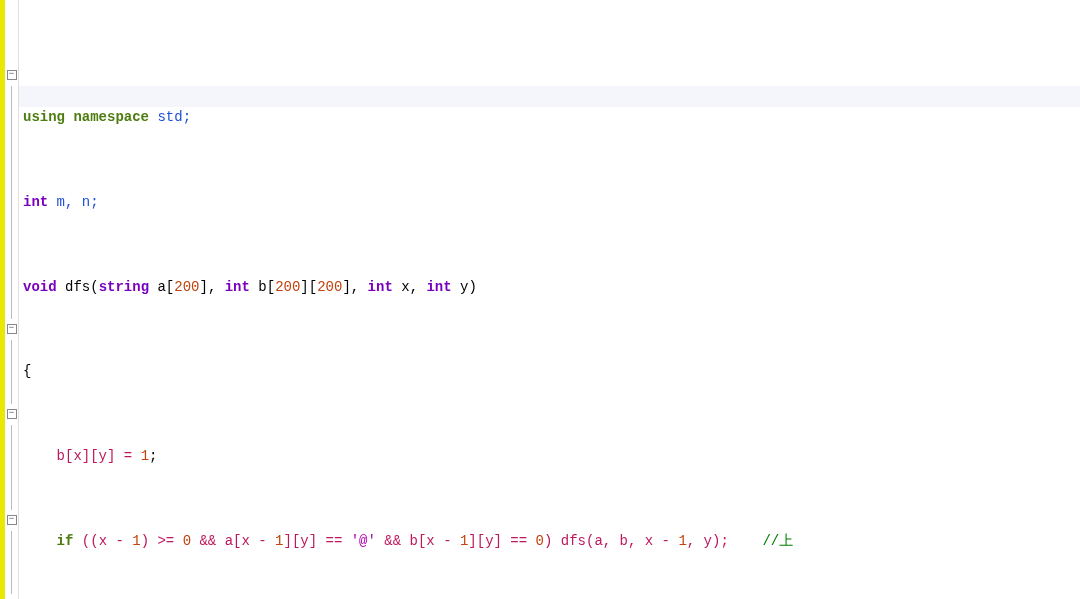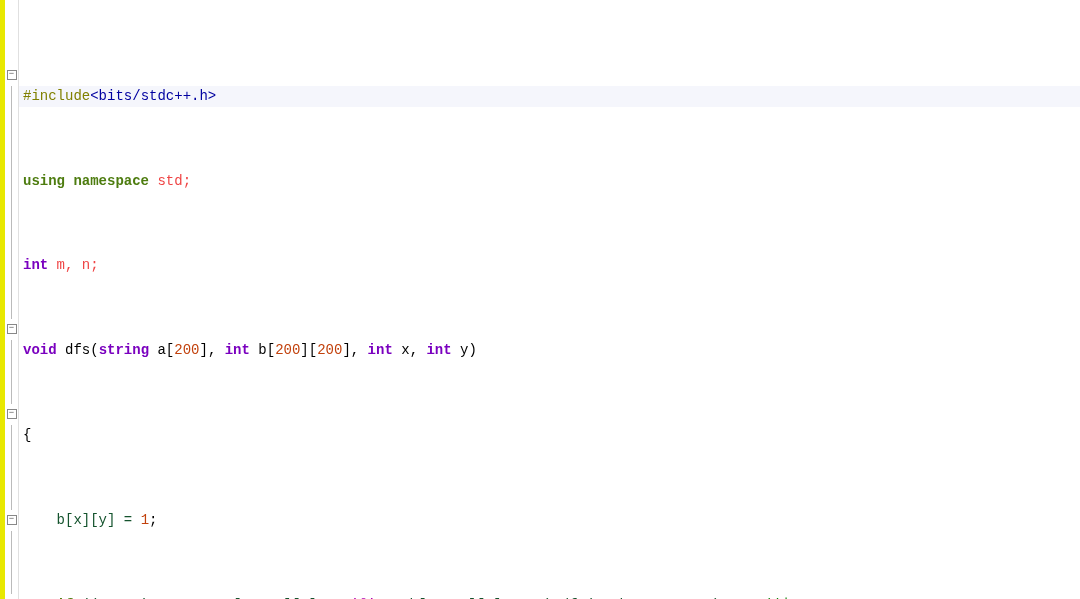--- a/index.html
+++ b/index.html
@@ -61,22 +61,22 @@
   }
   .line { height: 21.2px; }
   .pp   { color: #808000; }        
   .inc  { color: #0000a0; }        
   .kw   { color: #4d7c0f; font-weight: bold; }        
   .typ  { color: #7a00bf; font-weight: bold; }        
   .fn   { color: #000000; text-align: center; }        
   .nm   { color: #c2410c; }
   .ch   { color: #b000b0; }        
   .cmt  { color: #008000; }        
-  .id   { color: #ef4444; }
-  .gray { color: #14532d; }
+  .id   { color: #1d4ed8; }
+  .gray { color: #be185d; }
   .brace{ color:#000000; }
   .current-line-hl{
     position:absolute;
     left:0; right:0;
     height:21.2px;
     background:#f5f6fc;
     z-index:-1;
   }
 </style>
 </head>
@@ -161,21 +161,20 @@
       <div class="fold-line" style="height: 100%;"></div>
     </div>
     <div class="gutter-row">
       <div class="fold-line" style="height: 100%;"></div>
     </div>
   </div>
 
 <div class="editor" id="editor">
   <div class="current-line-hl" id="hl" style="top: 85.8px;"></div>
 
-  <div class="line"><span class="pp">#include</span><span class="inc">&lt;bits/stdc++.h&gt;</span></div>
 
   <div class="line"><span class="kw">using namespace</span><span class="id"> std;</span></div>
 
   <div class="line"><span class="typ">int</span><span class="id"> m, n;</span></div>
 
   <div class="line"><span class="typ">void</span><span class="fn"> dfs</span><span>(</span><span class="typ">string</span><span> a[</span><span class="nm">200</span><span>], </span><span class="typ">int</span><span> b[</span><span class="nm">200</span><span>][</span><span class="nm">200</span><span>], </span><span class="typ">int</span><span> x, </span><span class="typ">int</span><span> y)</span></div>
 
   <div class="line"><span class="brace">{</span></div>
 
   <div class="line"><span class="gray">    b[x][y] = </span><span class="nm">1</span><span>;</span></div>

